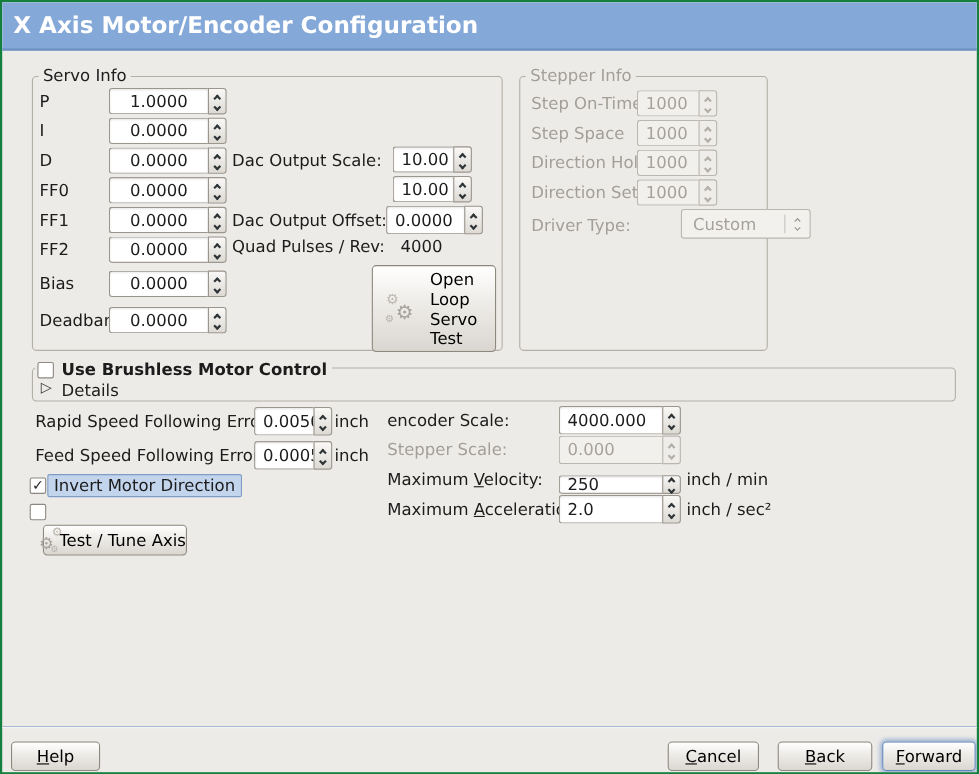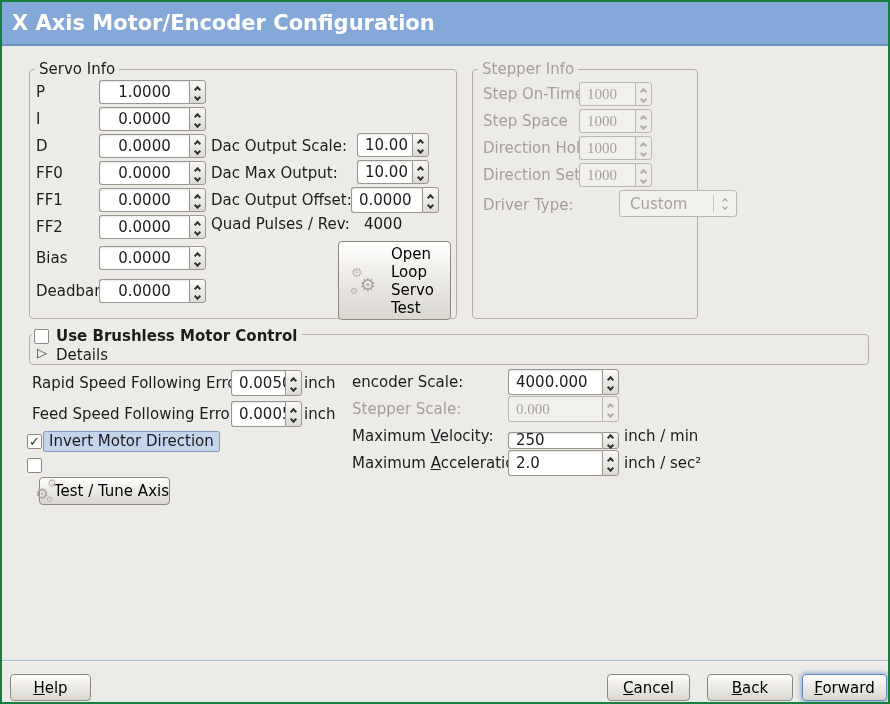--- a/index.html
+++ b/index.html
@@ -42,21 +42,21 @@
   .entry.center { justify-content:center; }
   .entry.left { padding-left:7px; }
   .spincol {
     width:17px; border:1px solid #9A958D; border-radius:0 3px 3px 0;
     background:linear-gradient(#F9F8F6,#DDDAD4);
     display:flex; flex-direction:column; align-items:center; justify-content:center;
   }
   .cu,.cd { display:block; width:5px; height:5px; border:solid #2E3436; border-width:2px 2px 0 0; }
   .cu { transform:rotate(-45deg); margin-bottom:3px; margin-top:2px;}
   .cd { transform:rotate(135deg); margin-top:0px; }
-  .spinbox.disabled .entry { background:#F1F0ED; border-color:#BAB6B0; color:#A6A29B; box-shadow:none;font-family:Liberation Serif, serif; }
+  .spinbox.disabled .entry { background:#F1F0ED; border-color:#BAB6B0; color:#A6A29B; box-shadow:none; }
   .spinbox.disabled .spincol { background:#EEEDEA; border-color:#BAB6B0; }
   .spinbox.disabled .cu, .spinbox.disabled .cd { border-color:#B3AFA8; }
 
   .btn {
     position:absolute; border:1px solid #8E897F; border-radius:4px;
     background:linear-gradient(#FFFFFF,#EFEDE9 40%,#DAD7D1);
     font-size:15px; color:#000; display:flex; align-items:center; justify-content:center;
     cursor:default; white-space:nowrap;
   }
   .btn.focus { border-color:#5E87BE; box-shadow:0 0 4px 2px rgba(94,135,190,0.55); }
@@ -164,21 +164,20 @@
   </div>
   <div class="spinbox" style="left:97px; top:277px; width:107px; height:24px;">
     <span class="entry center">0.0000</span>
     <span class="spincol">
         <i class="cu"></i>
         <i class="cd"></i>
       </span>
   </div>
 
   <div class="lbl" style="left:209px; top:134px;">Dac Output Scale:</div>
-  <div class="lbl" style="left:209px; top:161px;">Dac Max Output:</div>
   <div class="lbl" style="left:209px; top:188px;">Dac Output Offset:</div>
   <div class="lbl" style="left:209px; top:212px;">Quad Pulses / Rev:</div>
 
   <div class="spinbox" style="left:355px; top:131px; width:72px; height:24px;">
     <span class="entry left">10.00</span>
     <span class="spincol">
         <i class="cu"></i>
         <i class="cd"></i>
       </span>
   </div>

